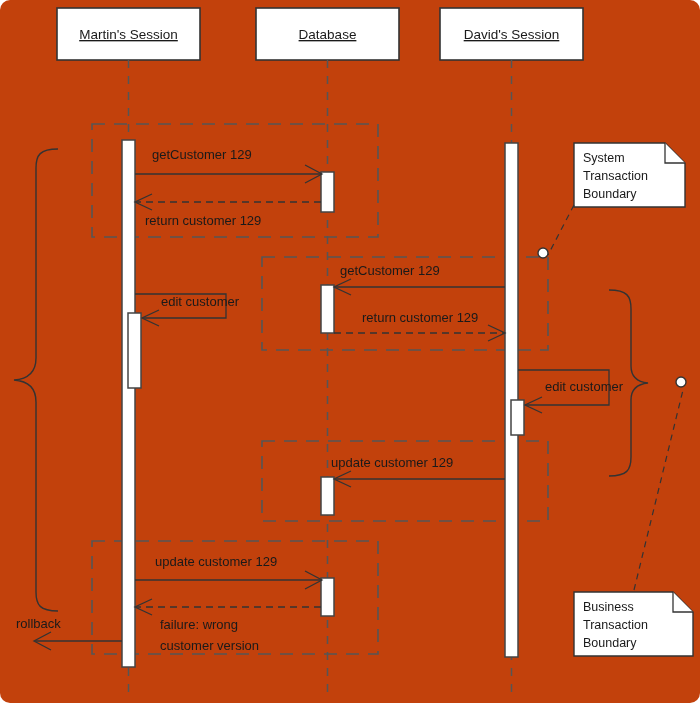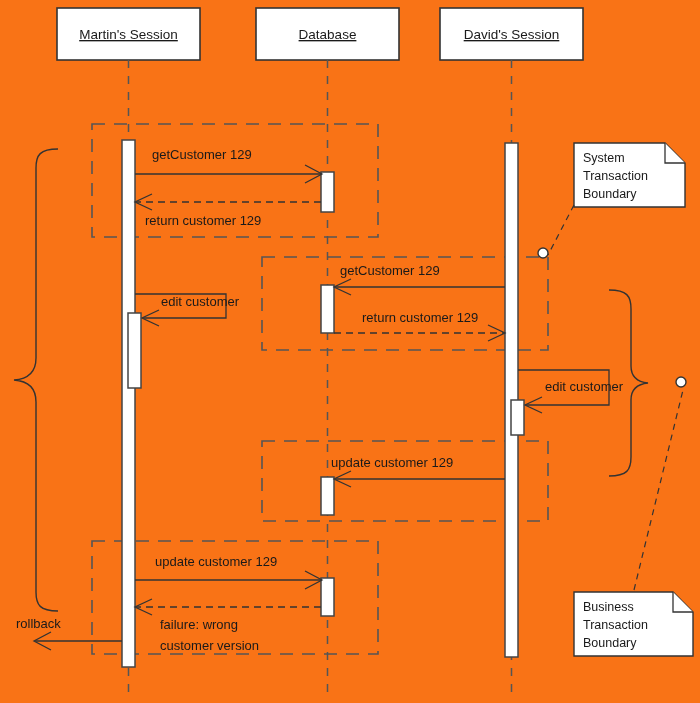--- a/index.html
+++ b/index.html
@@ -7,22 +7,23 @@
     padding: 0;
     background: #ffffff;
   }
   body {
     font-family: "Liberation Sans", sans-serif;
   }
   #diagram-root {
     position: relative;
     width: 700px;
     height: 703px;
-    background: #f97316;
+    background: #c2410c;
     overflow: hidden;
+    border-radius: 10px;
   }
   svg#seq-svg {
     position: absolute;
     left: 0;
     top: 0;
     width: 700px;
     height: 703px;
   }
   .lifeline-title {
     font-family: "Liberation Sans", sans-serif;

